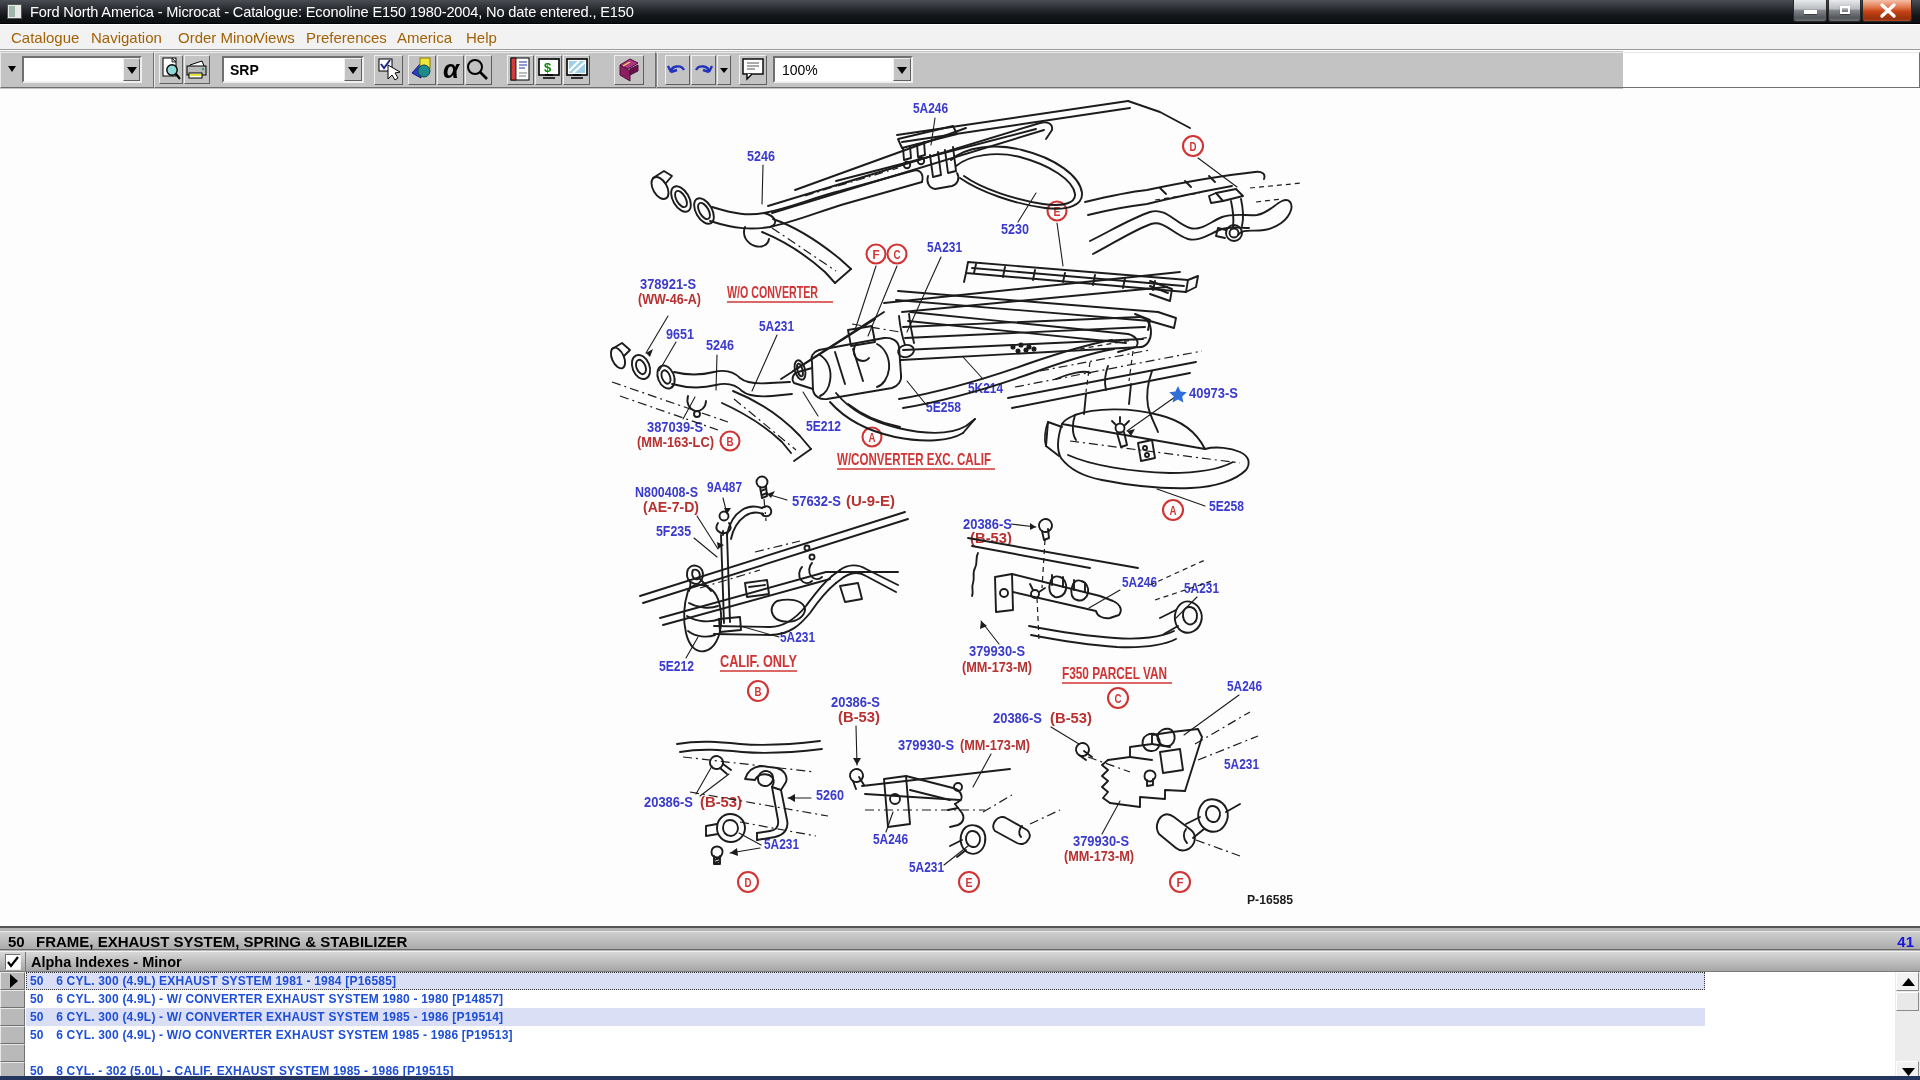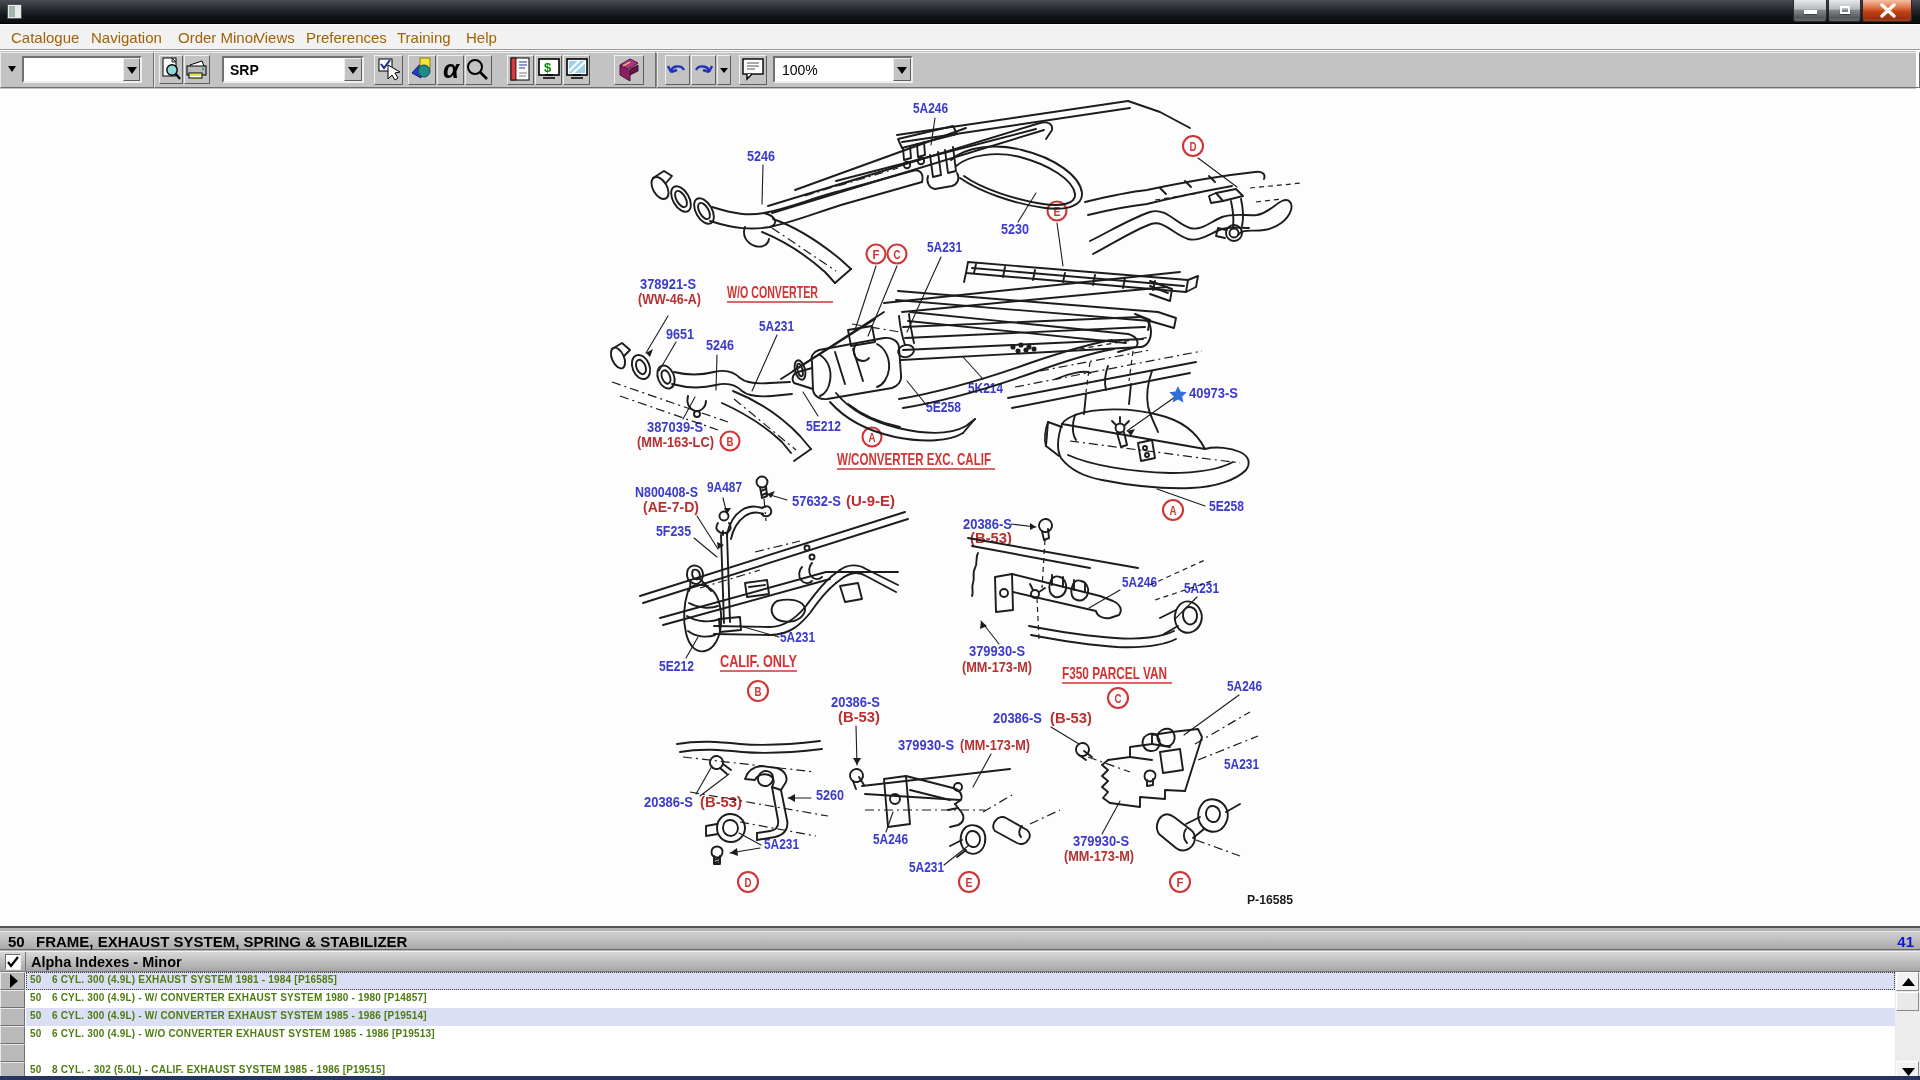--- a/index.html
+++ b/index.html
@@ -7,59 +7,60 @@
 #titlebar{position:absolute;left:0;top:0;width:1920px;height:24px;background:linear-gradient(#4a4e54,#23262b 45%,#121518 70%,#0c0f12);border-bottom:1px solid #000}
 #titleicon{position:absolute;left:7px;top:4px;width:15px;height:15px;background:#e8e8e8;border:1px solid #555}
 #titleicon:before{content:"";position:absolute;left:1px;top:1px;width:6px;height:11px;background:#9fb6ad}
 #titletext{position:absolute;left:30px;top:4px;font-size:14.6px;color:#fff;white-space:pre;letter-spacing:-0.15px}
 .winbtn{position:absolute;top:0;height:22px;border:1px solid #2a2a2a;border-top:none;border-radius:0 0 3px 3px}
 #btnmin{left:1793px;width:34px;background:linear-gradient(#e8eaec,#b9bcc0 42%,#83878c 50%,#53575c 85%,#6b6f74)}
 #btnmax{left:1828px;width:33px;background:linear-gradient(#e8eaec,#b9bcc0 42%,#83878c 50%,#53575c 85%,#6b6f74)}
 #btnclose{left:1862px;width:50px;background:linear-gradient(#f5c0a8,#e0764c 35%,#c64215 55%,#96300c 90%,#b04a20)}
 #menubar{position:absolute;left:0;top:25px;width:1920px;height:25px;background:#f2f2f2;border-bottom:1px solid #9a9a9a}
 #menubar span{position:absolute;top:4px;font-size:15px;color:#a16207}
-#toolbar{position:absolute;left:0;top:51px;width:1916px;height:38px;background:#c3c3c3}
+#toolbar{position:absolute;left:0;top:51px;width:1623px;height:38px;background:#c3c3c3}
 .band{position:absolute;top:1px;height:36px;border-top:1px solid #e9e9e9;border-left:1px solid #e9e9e9;border-bottom:1px solid #6f6f6f;border-right:1px solid #6f6f6f}
 .tbtn{position:absolute;background:#c3c3c3;border-top:1px solid #efefef;border-left:1px solid #efefef;border-bottom:1px solid #5f5f5f;border-right:1px solid #5f5f5f}
 .sunken{background:#fff;border-top:2px solid #707070;border-left:2px solid #707070;border-bottom:2px solid #efefef;border-right:2px solid #efefef}
 .arrbtn{position:absolute;background:#c3c3c3;border-top:1px solid #efefef;border-left:1px solid #efefef;border-bottom:1px solid #5f5f5f;border-right:1px solid #5f5f5f}
 .tri{position:absolute;width:0;height:0;border-left:5px solid transparent;border-right:5px solid transparent;border-top:7px solid #000}
 #diagram{position:absolute;left:0;top:89px;width:1920px;height:837px;background:#fdfdfd}
 #botpanel{position:absolute;left:0;top:926px;width:1920px;height:154px;background:#b5b5b5}
 #hdr1{position:absolute;left:0;top:5px;width:1920px;height:19px;background:linear-gradient(#cfcfcf,#ababab);border-top:1px solid #e8e8e8;border-bottom:1px solid #6a6a6a;font-size:15px;font-weight:bold;color:#000}
 #hdr2{position:absolute;left:0;top:25px;width:1920px;height:21px;background:linear-gradient(#d8d8d8,#a5a5a5);border-top:1px solid #f0f0f0;border-bottom:1px solid #7a7a7a;font-size:14.5px;font-weight:bold;color:#000}
 #list{position:absolute;left:0;top:46px;width:1920px;height:108px;background:#fff}
-.row{position:absolute;left:26px;width:1869px;height:18px;font-size:10px;font-weight:bold;color:#4d7c0f;white-space:pre;overflow:hidden;letter-spacing:0.2px}
+.row{position:absolute;left:26px;width:1679px;height:18px;font-size:12px;font-weight:bold;color:#1d4ed8;white-space:pre;overflow:hidden;letter-spacing:0.2px}
 .row span{position:absolute;top:2px}
 .gut{position:absolute;left:0;width:25px;height:18px;background:#b9b9b9;border-top:1px solid #e8e8e8;border-left:1px solid #e8e8e8;border-bottom:1px solid #707070;border-right:1px solid #707070}
 #vsb{position:absolute;left:1895px;top:0;width:25px;height:108px;background:#ececec}
 .sbtn{position:absolute;left:1px;width:23px;height:19px;background:#f2f2f2;border-top:1px solid #fff;border-left:1px solid #fff;border-bottom:1px solid #8a8a8a;border-right:1px solid #8a8a8a}
 svg text{font-family:"Liberation Sans",sans-serif}
 </style>
 </head>
 <body>
 <div id="titlebar">
   <div id="titleicon"></div>
+  <div id="titletext">Ford North America - Microcat - Catalogue: Econoline E150 1980-2004, No date entered., E150</div>
 </div>
 <div class="winbtn" id="btnmin">
     <div style="position:absolute;left:10px;top:10px;width:13px;height:3.5px;background:#fff;box-shadow:0 1px 1px rgba(0,0,0,0.45)"></div>
   </div>
 <div class="winbtn" id="btnmax">
     <div style="position:absolute;left:11px;top:6px;width:10px;height:8px;border:2px solid #fff;box-shadow:0 1px 1px rgba(0,0,0,0.4)"></div>
   </div>
 <div class="winbtn" id="btnclose"><svg width="50" height="22" viewBox="0 0 50 22">
       <path d="M19,5 L31,16 M31,5 L19,16" stroke="#fff" stroke-width="3.4" stroke-linecap="round"></path>
     </svg></div>
 <div id="menubar">
   <span style="left:11px">Catalogue</span>
   <span style="left:91px">Navigation</span>
   <span style="left:178px">Order Minor</span>
   <span style="left:255px">Views</span>
   <span style="left:306px">Preferences</span>
-  <span style="left:397px">Training</span>
+  <span style="left:397px">America</span>
   <span style="left:466px">Help</span>
 </div>
 <div id="toolbar">
   <div class="band" style="left:0;width:154px"></div>
   <div class="band" style="left:154px;width:502px"></div>
   <div class="band" style="left:656px;width:1264px"></div>
   <div class="tri" style="left:8px;top:15px;border-left-width:4px;border-right-width:4px;border-top-width:6px"></div>
   <div class="sunken" style="position:absolute;left:22px;top:5px;width:120px;height:27px"></div>
   <div class="arrbtn" style="left:123px;top:7px;width:17px;height:23px"></div>
   <div class="tri" style="left:127px;top:16px"></div>

